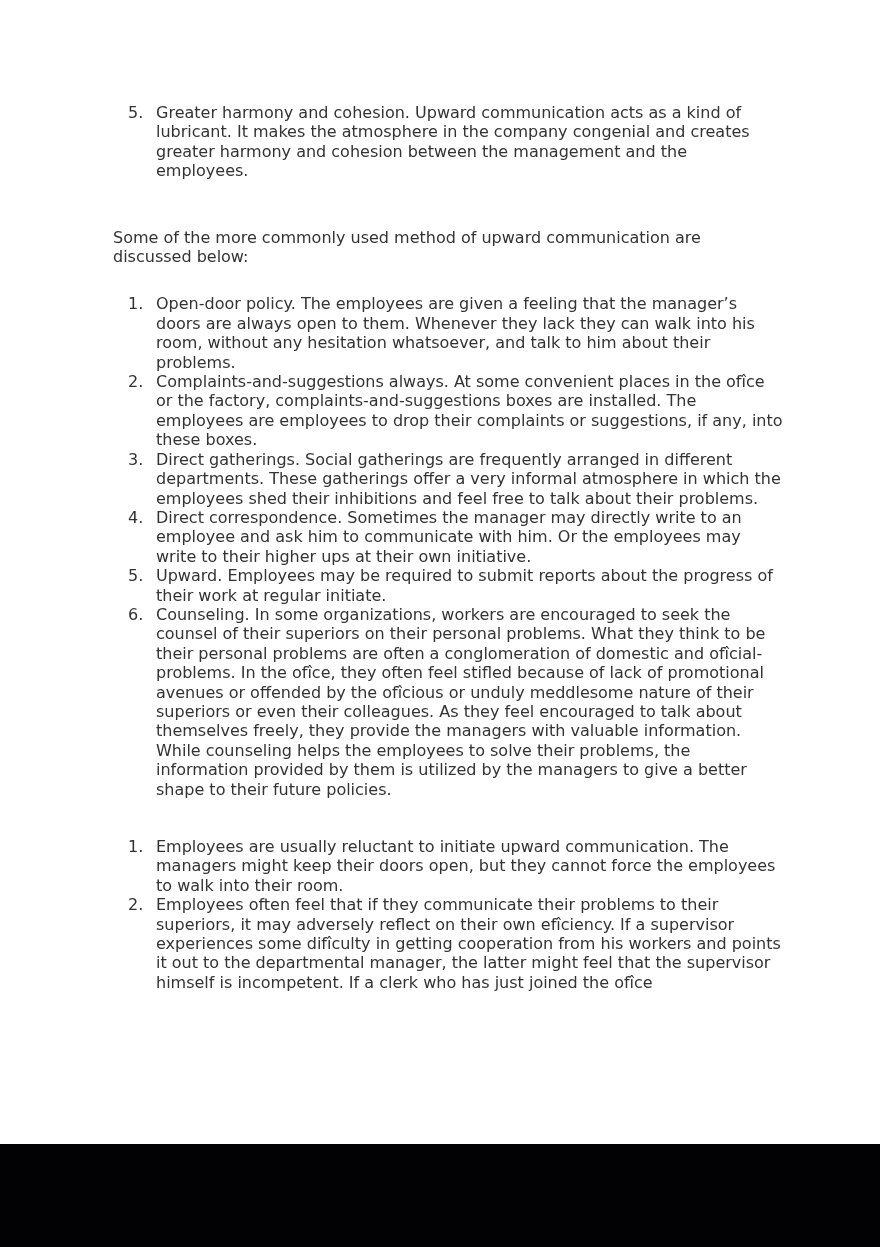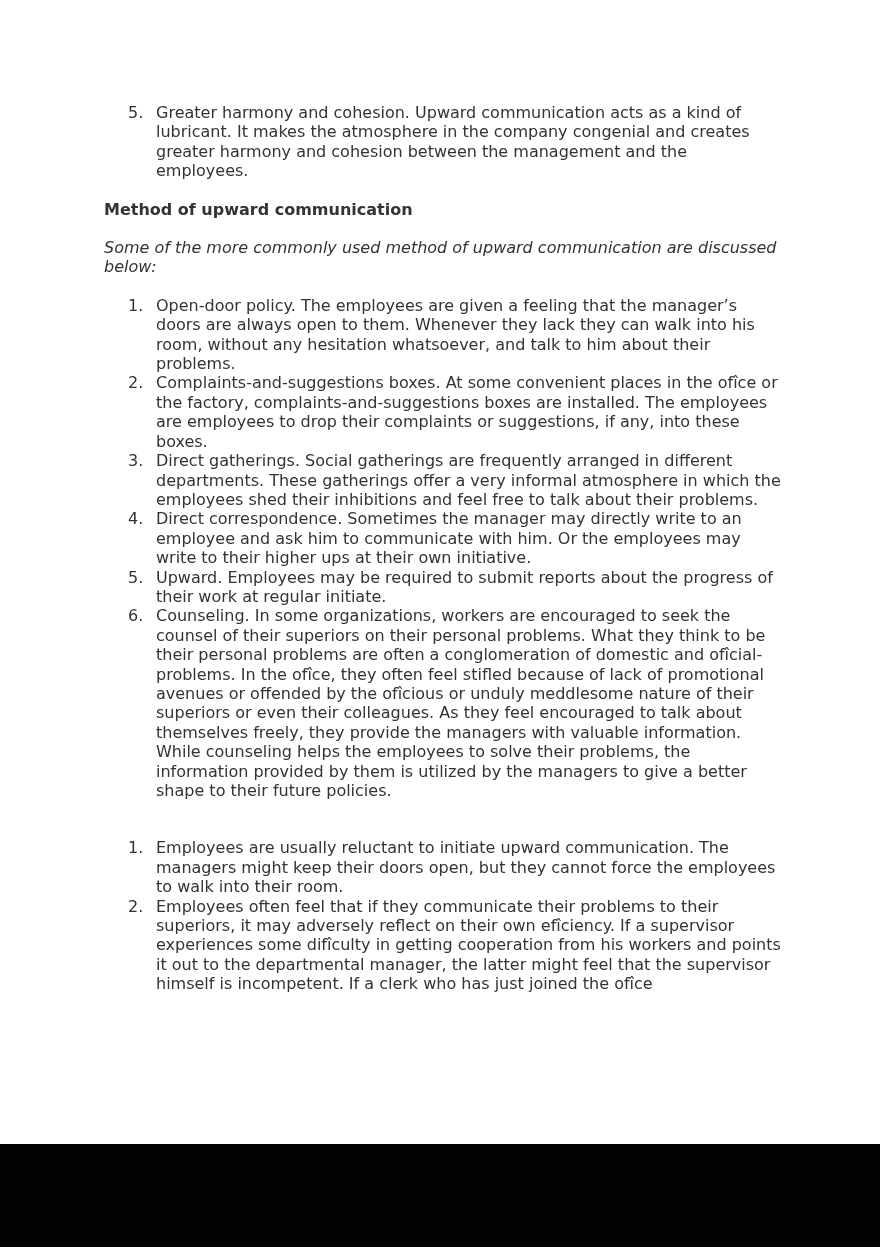--- a/index.html
+++ b/index.html
@@ -48,22 +48,21 @@
       width: 28px;
     }
     .bold {
       font-weight: normal;
     }
     .heading {
       font-weight: bold;
       margin: 0;
     }
     .para {
-      margin: 0;
-      font-style: italic;
+      margin: 9px;
     }
     .gap-small { height: 19px; }
     .bottom-bar {
       position: absolute;
       left: 0;
       top: 1144px;
       width: 880px;
       height: 103px;
       background: #020204;
     }
@@ -75,34 +74,33 @@
   <div class="content">
 
     <ol>
       <li class="item">
         <span class="num">5.</span><span class="bold">Greater harmony and cohesion</span><span>. Upward communication acts as a kind of lubricant. It makes the atmosphere in the company congenial and creates greater harmony and cohesion between the management and the employees.</span>
       </li>
     </ol>
 
     <div class="gap-small"></div>
 
-    <p class="heading">Method of upward communication</p>
 
     <div class="gap-small"></div>
 
     <p class="para">Some of the more commonly used method of upward communication are discussed below:</p>
 
     <div class="gap-small"></div>
 
     <ol>
       <li class="item">
         <span class="num">1.</span><span class="bold">Open-door policy</span><span>. The employees are given a feeling that the manager’s doors are always open to them. Whenever they lack they can walk into his room, without any hesitation whatsoever, and talk to him about their problems.</span>
       </li>
       <li class="item">
-        <span class="num">2.</span><span class="bold">Complaints-and-suggestions boxes</span><span>. At some convenient places in the ofı̂ce or the factory, complaints-and-suggestions boxes are installed. The employees are employees to drop their complaints or suggestions, if any, into these boxes.</span>
+        <span class="num">2.</span><span class="bold">Complaints-and-suggestions always</span><span>. At some convenient places in the ofı̂ce or the factory, complaints-and-suggestions boxes are installed. The employees are employees to drop their complaints or suggestions, if any, into these boxes.</span>
       </li>
       <li class="item">
         <span class="num">3.</span><span class="bold">Direct gatherings</span><span>. Social gatherings are frequently arranged in different departments. These gatherings offer a very informal atmosphere in which the employees shed their inhibitions and feel free to talk about their problems.</span>
       </li>
       <li class="item">
         <span class="num">4.</span><span class="bold">Direct correspondence</span><span>. Sometimes the manager may directly write to an employee and ask him to communicate with him. Or the employees may write to their higher ups at their own initiative.</span>
       </li>
       <li class="item">
         <span class="num">5.</span><span class="bold">Upward</span><span>. Employees may be required to submit reports about the progress of their work at regular initiate.</span>
       </li>

